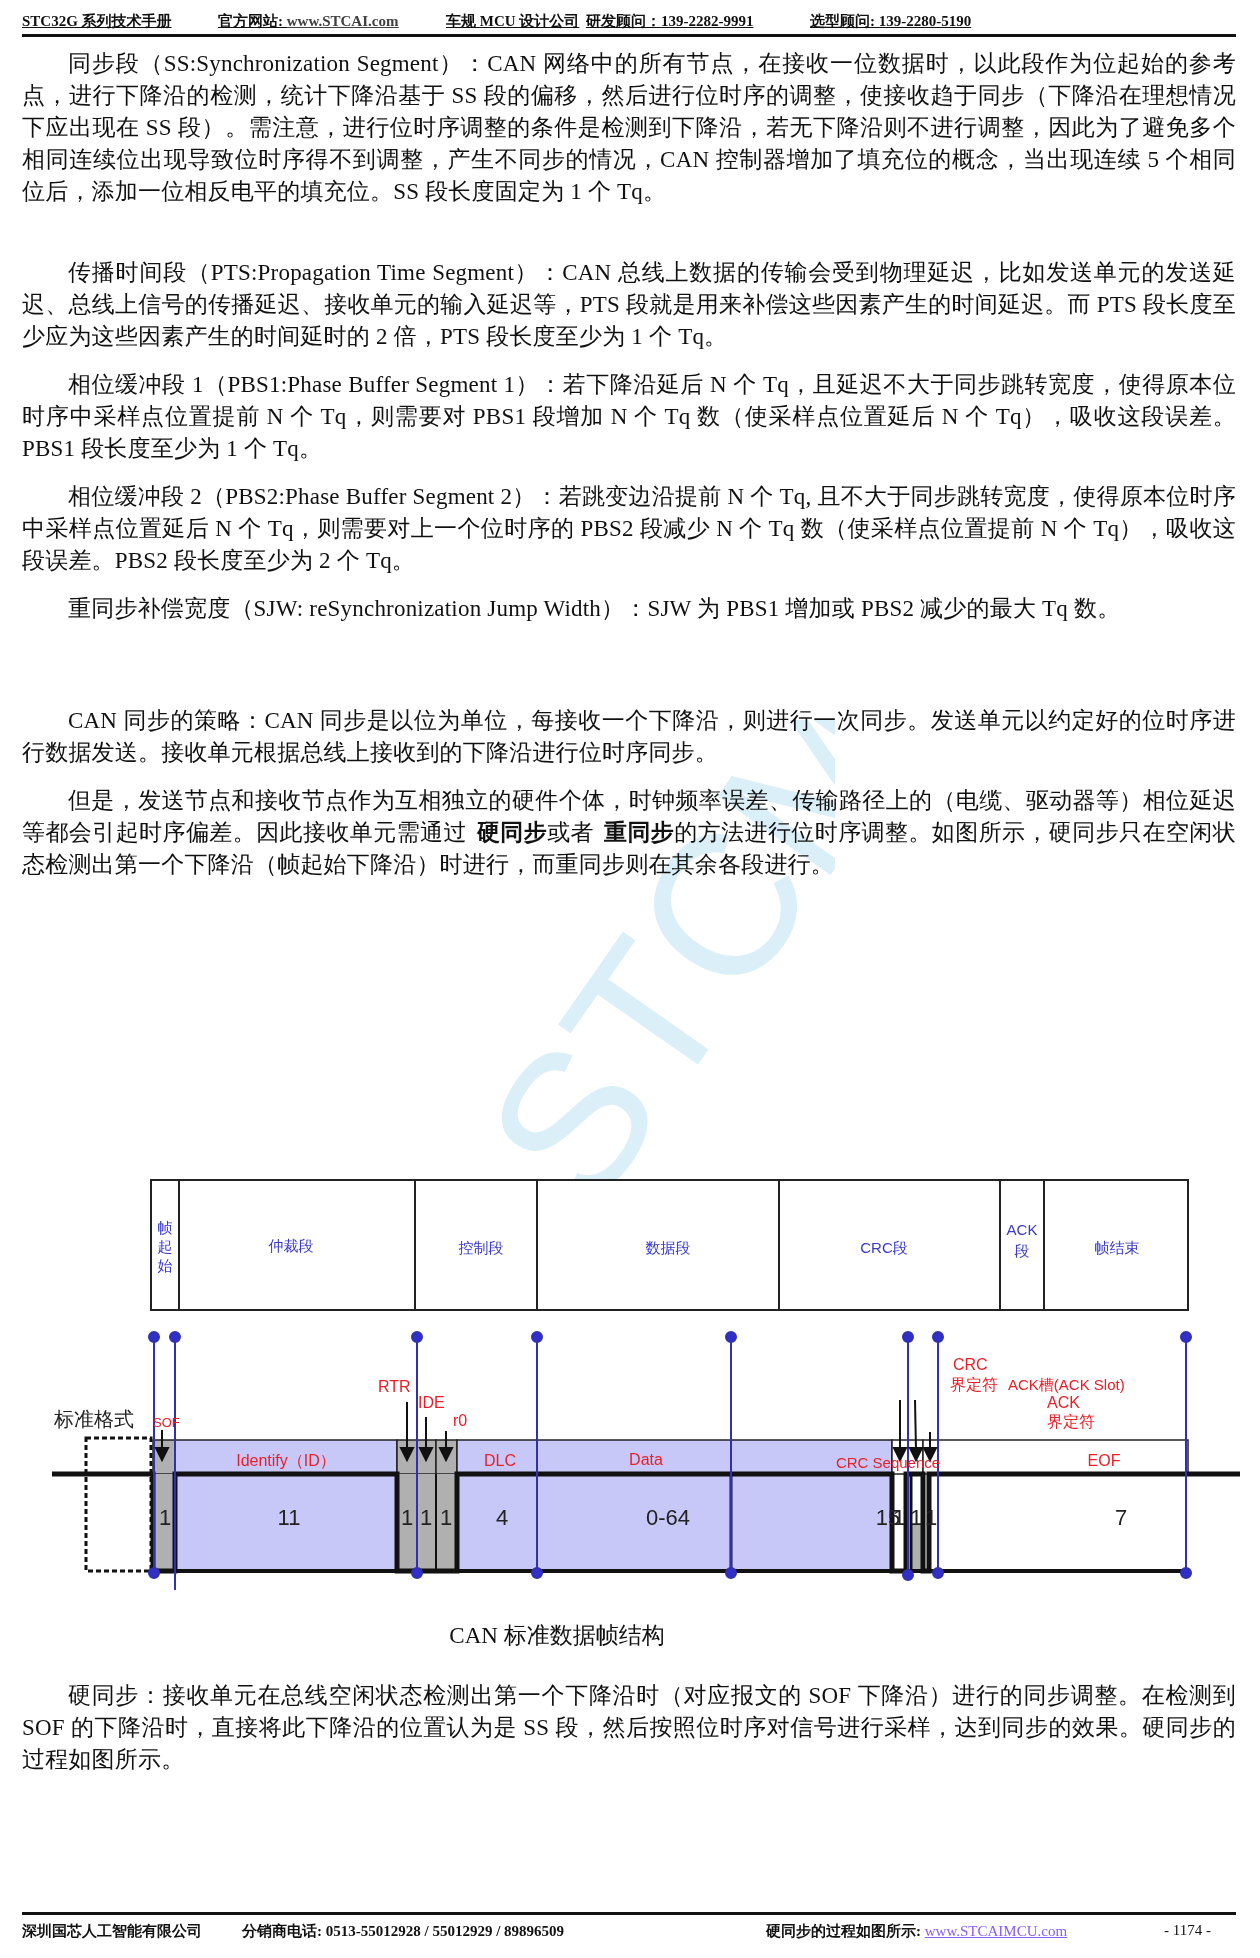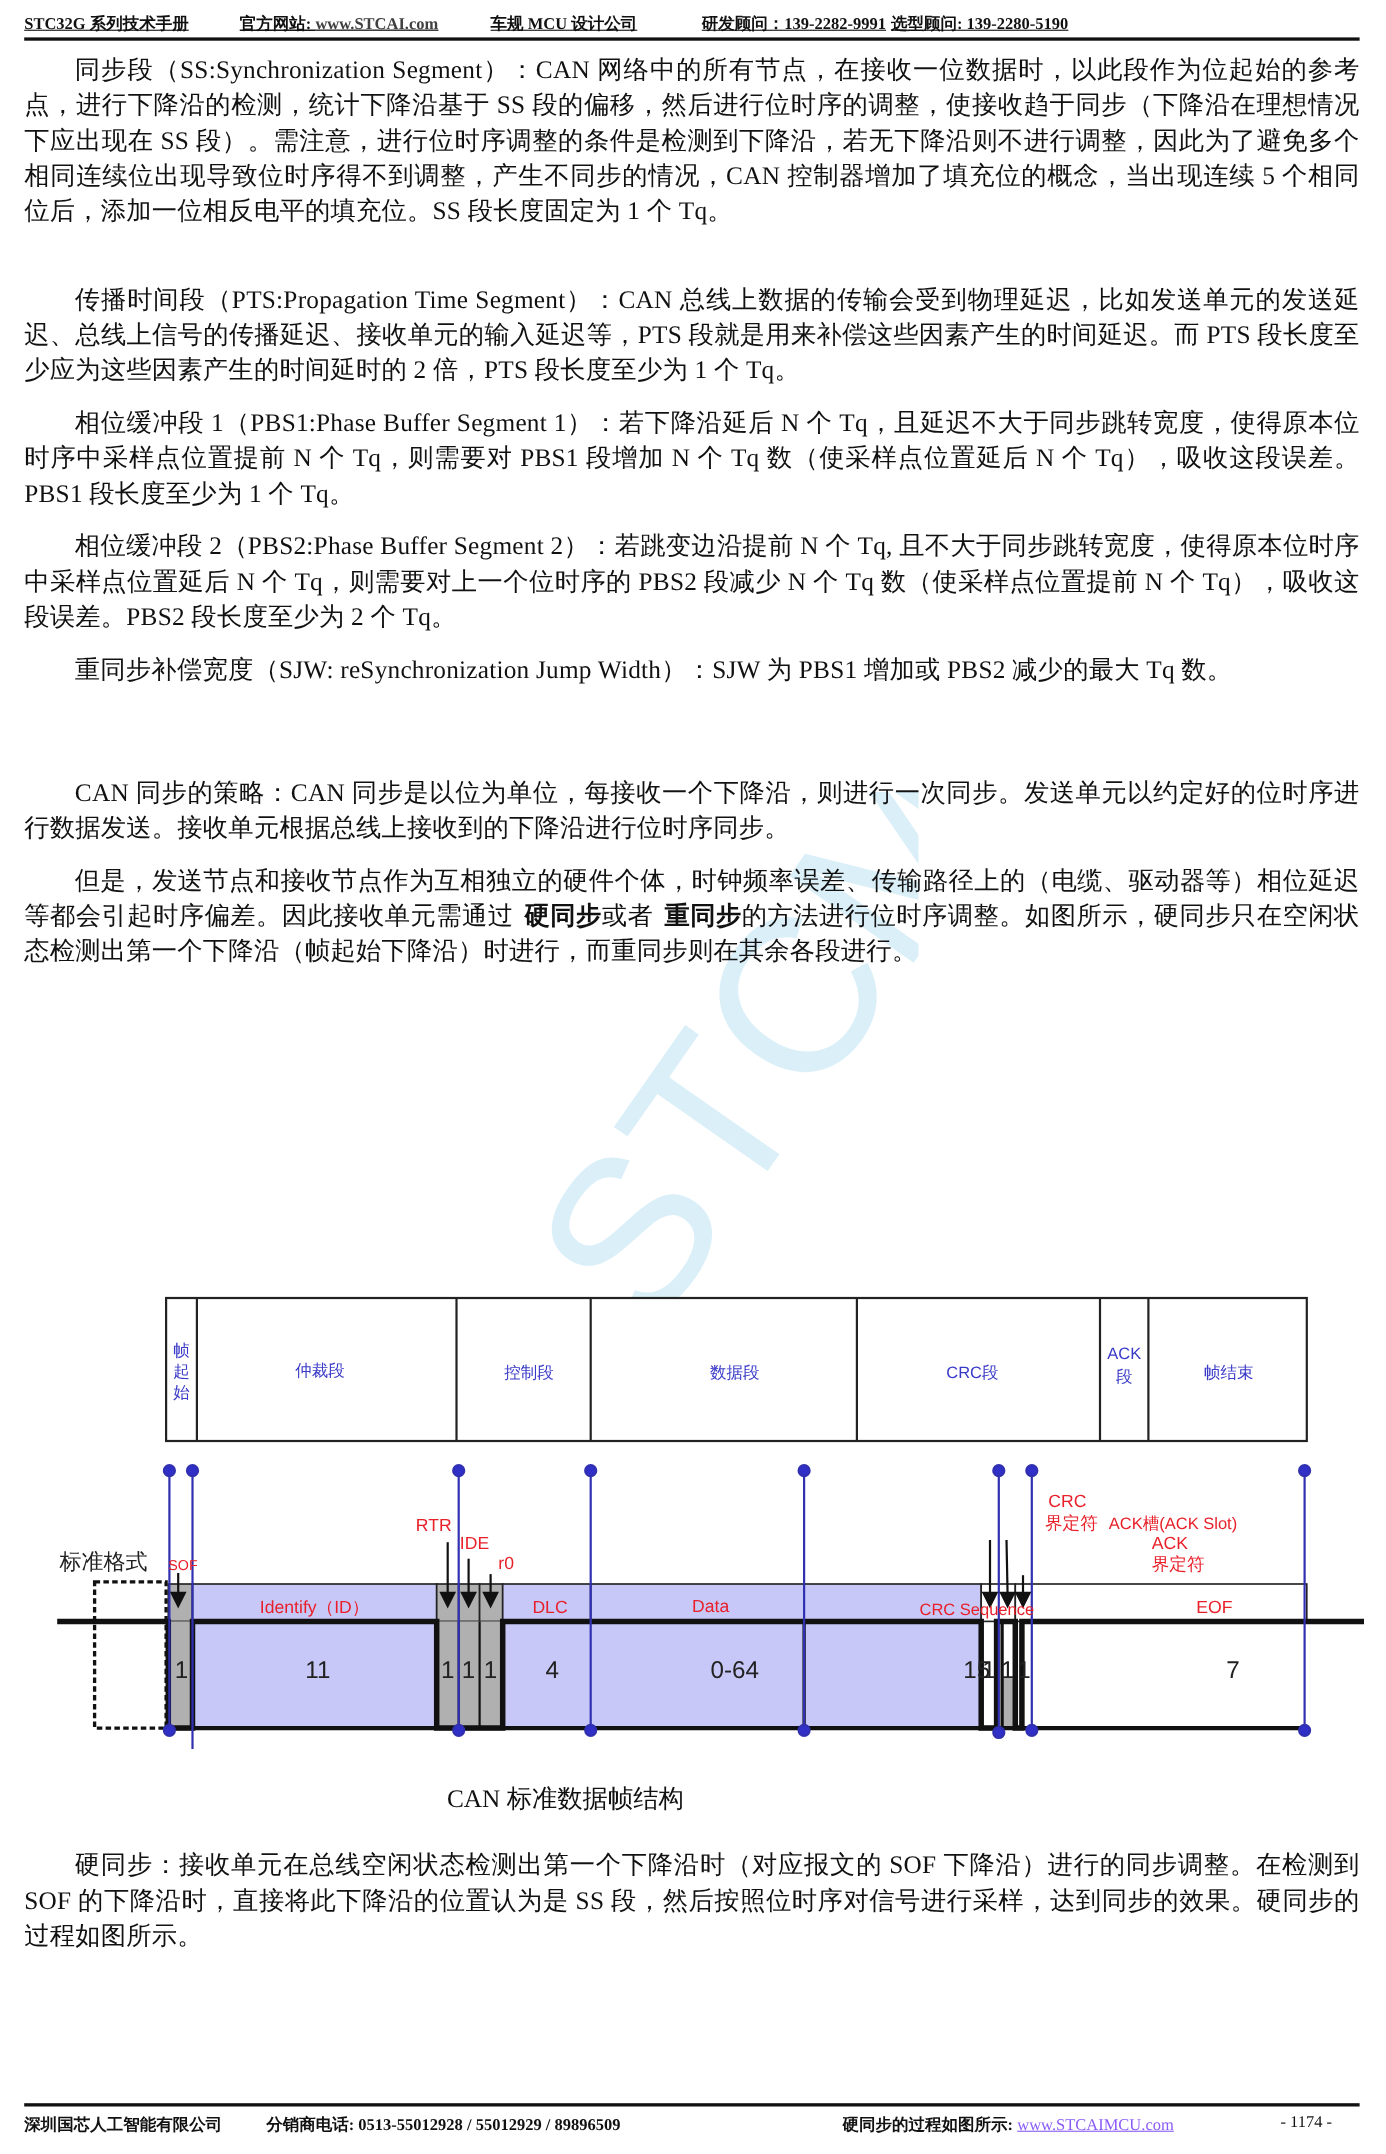--- a/index.html
+++ b/index.html
@@ -10,35 +10,35 @@
   .header span { position:absolute; top:4px;text-decoration:underline; }
   .header .link { color:#404040; }
   .header-rule { position:absolute; left:22px; top:34px; width:1214px; height:3px; background:#111; }
   .para { position:absolute; left:22px; width:1214px; font-size:23px; line-height:32px;
           text-align:justify; letter-spacing:0.2px; }
   .para .lead { font-weight:normal; }
   .para b { font-weight:bold;margin-left:10px; }
   .indent { text-indent:2em; }
   .watermark { position:absolute; left:355px; top:720px; width:480px; height:460px;
                pointer-events:none; opacity:0.28; }
-  .caption { position:absolute; left:0; width:1028px; top:1620px; text-align:center; font-size:23px; }
+  .caption { position:absolute; left:0; width:1028px; top:1620px; text-align:center; font-size:23px;padding-left:43px; }
   .footer-rule { position:absolute; left:22px; top:1912px; width:1214px; height:3px; background:#111; }
   .footer { position:absolute; left:22px; top:1922px; width:1216px; font-size:15px; font-weight:bold; white-space:nowrap; }
   .footer span { position:absolute; top:0; }
   .footer .link { color:#8b5cf6; text-decoration:underline; font-weight:normal; }
   svg text { font-family:"Liberation Sans","DejaVu Sans",sans-serif; }
 </style>
 </head>
 <body>
 
 <div class="header">
   <span style="left:0">STC32G 系列技术手册</span>
   <span style="left:196px"><span style="position:static">官方网站: </span><span style="position:static" class="link">www.STCAI.com</span></span>
   <span style="left:424px">车规 MCU 设计公司</span>
-  <span style="left:616px">研发顾问：139-2282-9991</span>
+  <span style="left:564px">研发顾问：139-2282-9991</span>
   <span style="left:788px">选型顾问: 139-2280-5190</span>
 </div>
 <div class="header-rule"></div>
 
 <svg class="watermark" viewBox="0 0 480 460">
   <text x="20" y="380" font-size="200" fill="#7fc8e8" transform="rotate(-55 240 230)">STCMCU</text>
 </svg>
 
 <div class="para indent" style="top:48px">
   <span class="lead">同步段（SS:Synchronization  Segment）：</span><span>CAN 网络中的所有节点，在接收一位数据时，以此段作为位起始的参考点，进行下降沿的检测，统计下降沿基于 SS 段的偏移，然后进行位时序的调整，使接收趋于同步（下降沿在理想情况下应出现在 SS 段）。需注意，进行位时序调整的条件是检测到下降沿，若无下降沿则不进行调整，因此为了避免多个相同连续位出现导致位时序得不到调整，产生不同步的情况，CAN 控制器增加了填充位的概念，当出现连续 5 个相同位后，添加一位相反电平的填充位。SS 段长度固定为 1 个 Tq。</span>

